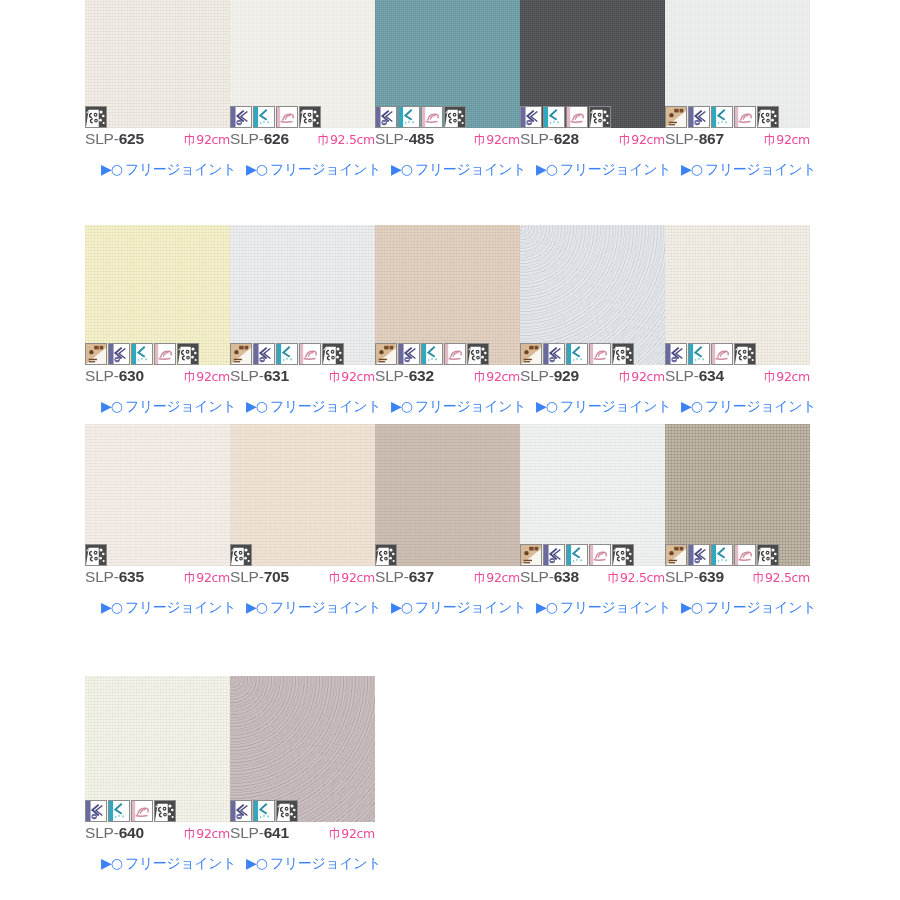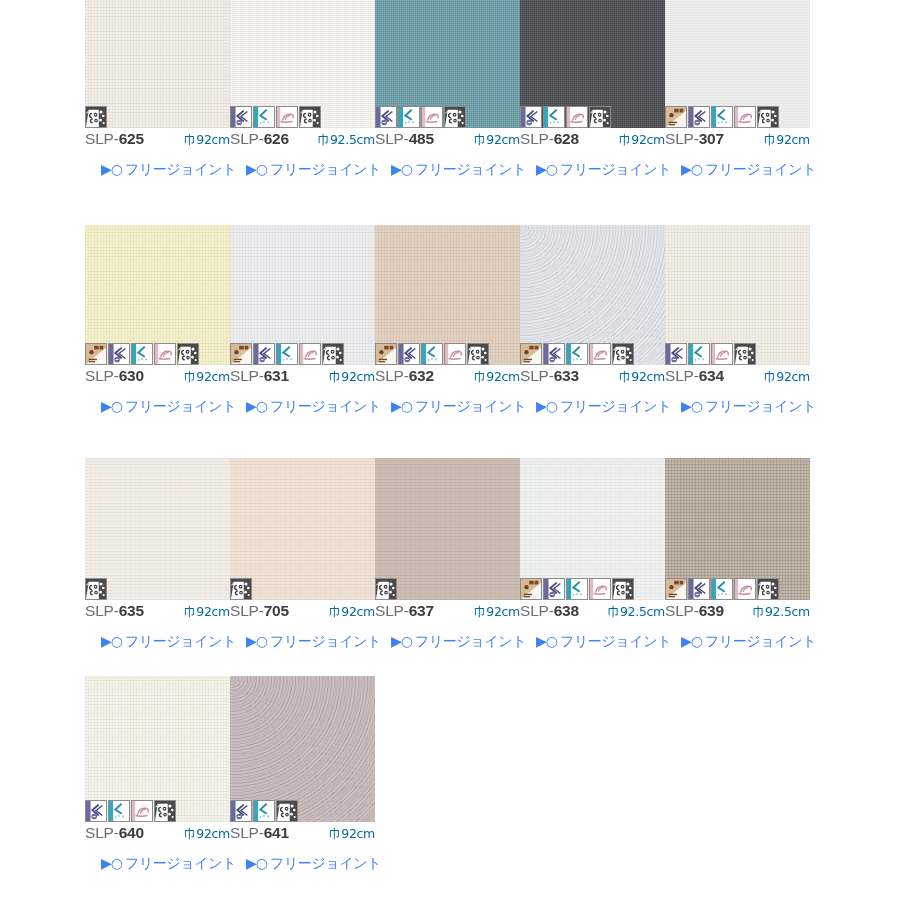--- a/index.html
+++ b/index.html
@@ -120,21 +120,21 @@
   }
   .code {
     font-size: 15.5px;
     color: #6e6e73;
     letter-spacing: -0.2px;
     font-family: "Liberation Sans", sans-serif;
   }
   .code .num { color: #3c3c41; font-weight: 700; }
   .width {
     font-size: 12.5px;
-    color: #0369a1;
+    color: #ec4899;
     font-family: "DejaVu Sans", sans-serif;
     letter-spacing: -0.3px;
   }
   .line2 {
     margin-top: 14px;
     font-size: 14px;
     color: #3b82f6;
     white-space: nowrap;
     padding-left: 16px;
     font-family: "DejaVu Sans", sans-serif;
@@ -410,21 +410,21 @@
       <path d="M6.5 7 q-2.6 0.4-2.6 2.4 q0 2 2.6 2.2" fill="none" stroke="#3a3a3a" stroke-width="1.5"></path>
       <path d="M7.5 13 q-2.6 0.4-2.6 2.3 q0 1.9 2.6 2.1" fill="none" stroke="#3a3a3a" stroke-width="1.5"></path>
       <circle cx="10.5" cy="8.5" r="1.5" fill="none" stroke="#3a3a3a" stroke-width="1.2"></circle>
       <circle cx="11" cy="15" r="1.4" fill="none" stroke="#3a3a3a" stroke-width="1.2"></circle>
     </svg>
             </div>
           </div>
         </div>
         <div class="info">
           <div class="line1">
-            <div class="code"><span>SLP-</span><span class="num">307</span></div>
+            <div class="code"><span>SLP-</span><span class="num">867</span></div>
             <div class="width">巾92cm</div>
           </div>
           <div class="line2"><span class="mark">▶○</span><span>フリージョイント</span></div>
         </div>
       </div>
     </div>
     <div class="row" style="position: absolute; top: 225px; left: 0px; align-items: center;">
       <div class="cell">
         <div class="swatch-wrap">
           <div class="swatch tex-linen" style="background: rgb(244, 239, 198); height: 140px;"></div>
@@ -688,21 +688,21 @@
       <path d="M6.5 7 q-2.6 0.4-2.6 2.4 q0 2 2.6 2.2" fill="none" stroke="#3a3a3a" stroke-width="1.5"></path>
       <path d="M7.5 13 q-2.6 0.4-2.6 2.3 q0 1.9 2.6 2.1" fill="none" stroke="#3a3a3a" stroke-width="1.5"></path>
       <circle cx="10.5" cy="8.5" r="1.5" fill="none" stroke="#3a3a3a" stroke-width="1.2"></circle>
       <circle cx="11" cy="15" r="1.4" fill="none" stroke="#3a3a3a" stroke-width="1.2"></circle>
     </svg>
             </div>
           </div>
         </div>
         <div class="info">
           <div class="line1">
-            <div class="code"><span>SLP-</span><span class="num">633</span></div>
+            <div class="code"><span>SLP-</span><span class="num">929</span></div>
             <div class="width">巾92cm</div>
           </div>
           <div class="line2"><span class="mark">▶○</span><span>フリージョイント</span></div>
         </div>
       </div>
       <div class="cell">
         <div class="swatch-wrap">
           <div class="swatch tex-linen" style="background: rgb(242, 237, 227); height: 140px;"></div>
           <div class="icons">
             <div class="ico">
@@ -753,21 +753,21 @@
         </div>
         <div class="info">
           <div class="line1">
             <div class="code"><span>SLP-</span><span class="num">634</span></div>
             <div class="width">巾92cm</div>
           </div>
           <div class="line2"><span class="mark">▶○</span><span>フリージョイント</span></div>
         </div>
       </div>
     </div>
-    <div class="row" style="position: absolute; top: 458px; left: 0px;">
+    <div class="row" style="position: absolute; top: 424px; left: 0px;">
       <div class="cell">
         <div class="swatch-wrap">
           <div class="swatch tex-horiz" style="background: rgb(242, 235, 230); height: 142px;"></div>
           <div class="icons">
             <div class="ico">
               <svg viewBox="0 0 22 22" xmlns="http://www.w3.org/2000/svg">
       <rect width="22" height="22" fill="#4a4a4a"></rect>
       <path d="M0 22 L14 22 L14 3 L3 3 Z" fill="#ffffff"></path>
       <path d="M3 3 L3 7 L0 7 Z" fill="#cfcfcf"></path>
       <circle cx="16.5" cy="5.5" r="1.7" fill="#ffffff"></circle>

